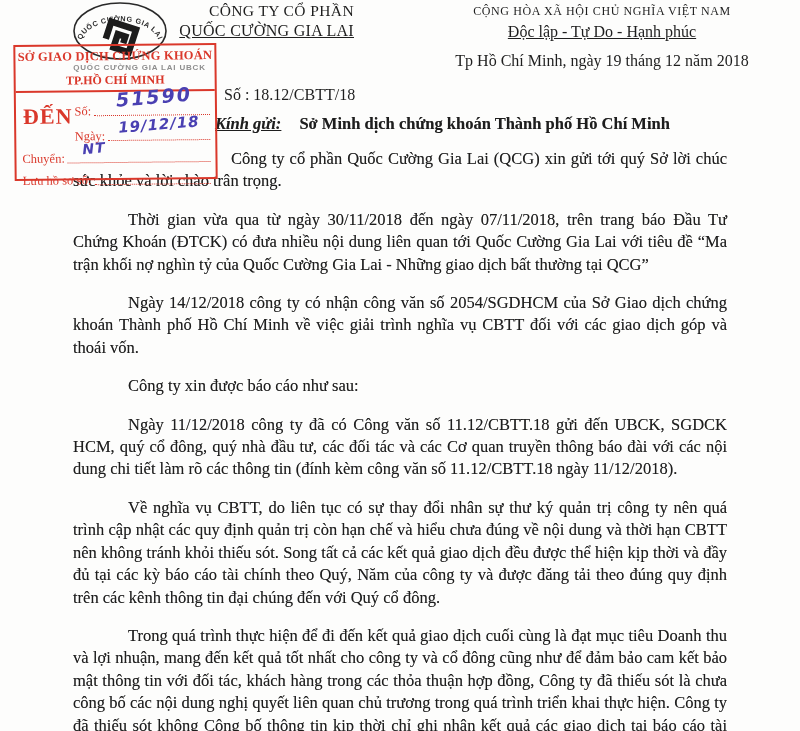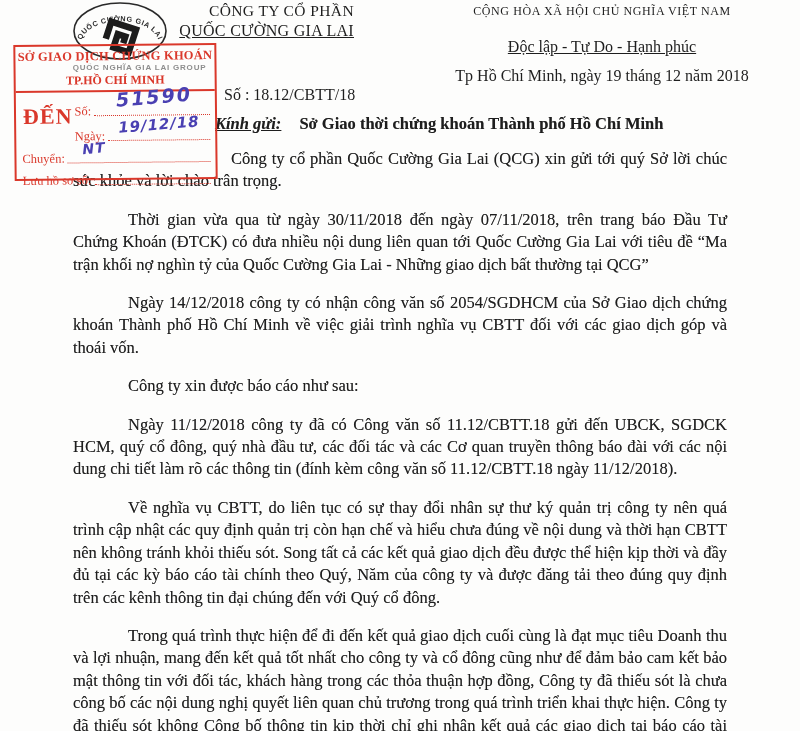--- a/index.html
+++ b/index.html
@@ -12,21 +12,21 @@
     overflow:hidden;
   }
   
   .logo{position:absolute;left:70px;top:1px;width:100px;height:60px;}
   .company-block{position:absolute;left:158px;top:2px;width:196px;text-align:right;}
   .company-line1{font-size:15.5px;letter-spacing:.4px;}
   .company-line2{font-size:16px;letter-spacing:.3px;text-decoration:underline;margin-top:2px;}
   .doc-number{position:absolute;left:224px;top:46px;font-size:16px;margin-top:40px;}
   .motto-block{position:absolute;left:418px;top:4px;width:368px;text-align:center;}
   .motto-line1{font-size:12px;letter-spacing:.6px;}
-  .motto-line2{font-size:16px;font-weight:bold;text-decoration:underline;margin-top:19px;font-weight:normal;}
+  .motto-line2{font-size:16px;font-weight:bold;text-decoration:underline;margin-top:4px;font-weight:normal;}
   .date-line{font-size:16px;margin-top:11px;}
   .group-subtext{
     position:absolute;left:52px;top:63px;width:175px;text-align:center;
     font-family:"Liberation Sans","DejaVu Sans",sans-serif;
     font-size:8px;font-weight:bold;letter-spacing:.8px;color:#8e8e8e;z-index:1;
   }
   
   .stamp{
     position:absolute;left:14px;top:44px;width:199px;height:132px;
     border:2.5px solid #da382b;color:#da382b;z-index:2;
@@ -73,21 +73,21 @@
     <ellipse cx="50" cy="30" rx="46" ry="28" fill="none" stroke="#2a2a2a" stroke-width="1.6"></ellipse>
     <path id="arcPath" d="M 12,38 A 39,23 0 0 1 88,38" fill="none"></path>
     <text font-size="7.2" font-weight="bold" fill="#2a2a2a" letter-spacing="0.6" font-family="Liberation Sans, DejaVu Sans, sans-serif">
       <textPath href="#arcPath" startOffset="50%" text-anchor="middle">QUỐC CƯỜNG GIA LAI</textPath>
     </text>
     <g transform="translate(50,36) rotate(18)">
       <path d="M -13,6 L -13,-12 L 13,-12 L 13,12 L -3,12 L -3,-2 L 5,-2 L 5,5" fill="none" stroke="#1c1c1c" stroke-width="6.5"></path>
     </g>
   </svg>
 
-  <div class="group-subtext">QUỐC NGHĨA GIA LAI GROUP</div>
+  <div class="group-subtext">QUỐC CƯỜNG GIA LAI UBCK</div>
 
   <div class="company-block">
     <div class="company-line1">CÔNG TY CỔ PHẦN</div>
     <div class="company-line2">QUỐC CƯỜNG GIA LAI</div>
   </div>
 
   <div class="doc-number">Số : 18.12/CBTT/18</div>
 
   <div class="motto-block">
     <div class="motto-line1">CỘNG HÒA XÃ HỘI CHỦ NGHĨA VIỆT NAM</div>
@@ -124,21 +124,21 @@
       <div class="bottom-row">
         <span class="lbl">Lưu hồ sơ số:</span>
         <span class="dots"></span>
       </div>
     </div>
   </div>
 
   <div class="main">
     <div class="kinh-gui">
       <span class="kg-label">Kính gửi:</span>
-      <span class="kg-value">Sở Giao thời chứng khoán Thành phố Hồ Chí Minh</span>
+      <span class="kg-value">Sở Minh dịch chứng khoán Thành phố Hồ Chí Minh</span>
     </div>
     <p class="first-para">Công ty cổ phần Quốc Cường Gia Lai (QCG) xin gửi tới quý Sở lời chúc sức khỏe và lời chào trân trọng.</p>
     <p>Thời gian vừa qua từ ngày 30/11/2018 đến ngày 07/11/2018, trên trang báo Đầu Tư Chứng Khoán (ĐTCK) có đưa nhiều nội dung liên quan tới Quốc Cường Gia Lai với tiêu đề “Ma trận khối nợ nghìn tỷ của Quốc Cường Gia Lai - Những giao dịch bất thường tại QCG”</p>
     <p>Ngày 14/12/2018 công ty có nhận công văn số 2054/SGDHCM của Sở Giao dịch chứng khoán Thành phố Hồ Chí Minh về việc giải trình nghĩa vụ CBTT đối với các giao dịch góp và thoái vốn.</p>
     <p>Công ty xin được báo cáo như sau:</p>
     <p>Ngày 11/12/2018 công ty đã có Công văn số 11.12/CBTT.18 gửi đến UBCK, SGDCK HCM, quý cổ đông, quý nhà đầu tư, các đối tác và các Cơ quan truyền thông báo đài với các nội dung chi tiết làm rõ các thông tin (đính kèm công văn số 11.12/CBTT.18 ngày 11/12/2018).</p>
     <p>Về nghĩa vụ CBTT, do liên tục có sự thay đổi nhân sự thư ký quản trị công ty nên quá trình cập nhật các quy định quản trị còn hạn chế và hiểu chưa đúng về nội dung và thời hạn CBTT nên không tránh khỏi thiếu sót. Song tất cả các kết quả giao dịch đều được thể hiện kịp thời và đầy đủ tại các kỳ báo cáo tài chính theo Quý, Năm của công ty và được đăng tải theo đúng quy định trên các kênh thông tin đại chúng đến với Quý cổ đông.</p>
     <p>Trong quá trình thực hiện để đi đến kết quả giao dịch cuối cùng là đạt mục tiêu Doanh thu và lợi nhuận, mang đến kết quả tốt nhất cho công ty và cổ đông cũng như để đảm bảo cam kết bảo mật thông tin với đối tác, khách hàng trong các thỏa thuận hợp đồng, Công ty đã thiếu sót là chưa công bố các nội dung nghị quyết liên quan chủ trương trong quá trình triển khai thực hiện. Công ty đã thiếu sót không Công bố thông tin kịp thời chỉ ghi nhận kết quả các giao dịch tại báo cáo tài chính được CBTT theo quy định khi hoàn tất.</p>
     <p>Xin đính kèm theo sau các Nghị quyết liên quan:</p>
   </div>

